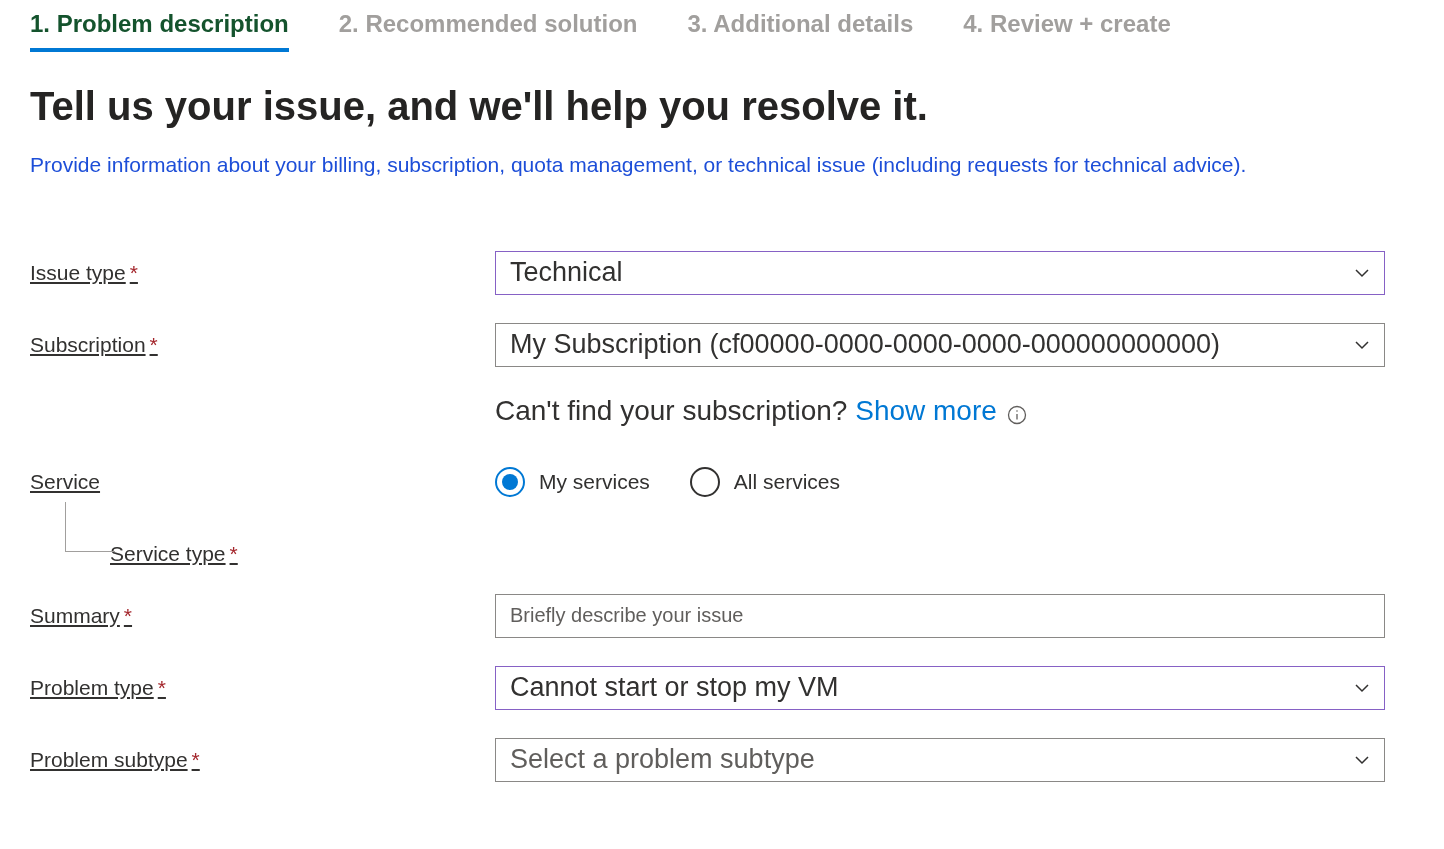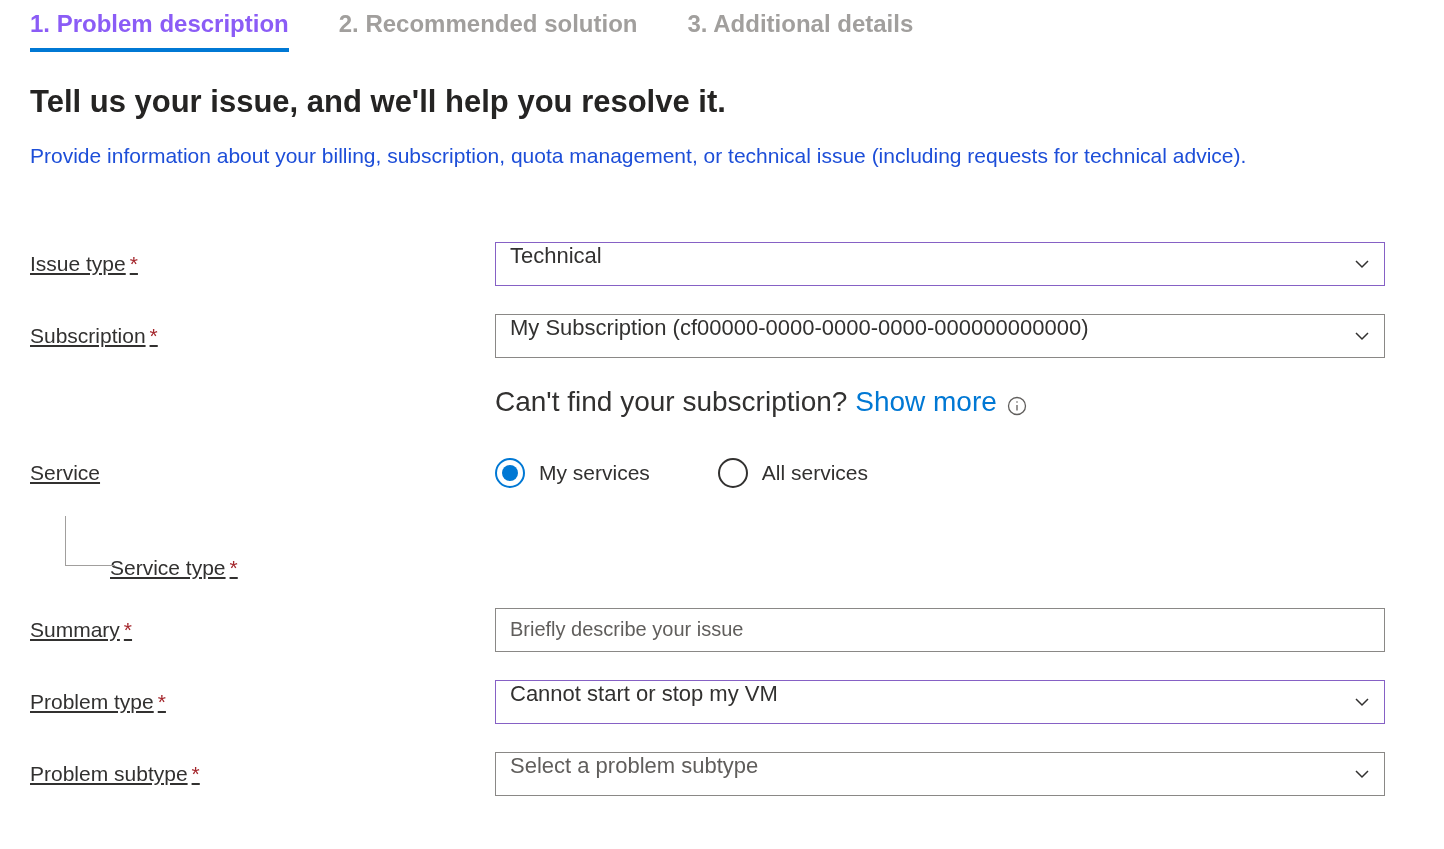--- a/index.html
+++ b/index.html
@@ -20,25 +20,25 @@
     }
     .tab {
       font-size: 24px;
       font-weight: 600;
       color: #a19f9d;
       padding-bottom: 10px;
       cursor: pointer;
       border-bottom: 4px solid transparent;
     }
     .tab.active {
-      color: #8b5cf6;
+      color: #14532d;
       border-bottom: 4px solid #0078d4;
     }
     .heading {
-      font-size: 31px;
+      font-size: 40px;
       font-weight: 700;
       color: #252423;
       margin-bottom: 20px;
     }
     .subheading {
       font-size: 21px;
       color: #1d4ed8;
       line-height: 1.5;
       margin-bottom: 70px;
       max-width: 1380px;
@@ -79,23 +79,23 @@
       flex: 1;
       max-width: 890px;
     }
     .dropdown {
       position: relative;
       width: 100%;
       height: 44px;
       border: 1px solid #8a8886;
       background: #ffffff;
       display: flex;
-      align-items: flex-start;
+      align-items: center;
       padding: 0 37px 0 14px;
-      font-size: 22px;
+      font-size: 27px;
       color: #323130;
       cursor: pointer;
     }
     .dropdown.highlighted {
       border: 1px solid #8661c5;
     }
     .dropdown.placeholder {
       color: #605e5c;
     }
     .chevron {
@@ -135,21 +135,21 @@
       align-items: center;
       margin-left: 6px;
       vertical-align: middle;
     }
     .info-icon svg {
       width: 20px;
       height: 20px;
     }
     .radio-group {
       display: flex;
-      gap: 68px;
+      gap: 40px;
       align-items: flex-end;
     }
     .radio-item {
       display: flex;
       align-items: center;
       gap: 14px;
       cursor: pointer;
     }
     .radio-circle {
       width: 30px;
@@ -175,20 +175,21 @@
       color: #323130;
     }
   </style>
 </head>
 <body>
 
 <div class="tabs">
   <div class="tab active">1. Problem description</div>
   <div class="tab">2. Recommended solution</div>
   <div class="tab">3. Additional details</div>
+  <div class="tab">4. Review + create</div>
 </div>
 
 <h1 class="heading">Tell us your issue, and we'll help you resolve it.</h1>
 <p class="subheading">Provide information about your billing, subscription, quota management, or technical issue (including requests for technical advice).</p>
 
 <div class="form-row">
   <div class="label-col">
     <span>Issue type</span><span class="required">*</span>
   </div>
   <div class="field-col">
@@ -226,21 +227,21 @@
     <span class="info-icon">
       <svg viewBox="0 0 20 20" fill="none" stroke="#605e5c" stroke-width="1.3">
         <circle cx="10" cy="10" r="8.5"></circle>
         <circle cx="10" cy="6" r="0.8" fill="#605e5c" stroke="none"></circle>
         <line x1="10" y1="9" x2="10" y2="14.5"></line>
       </svg>
     </span>
   </div>
 </div>
 
-<div class="form-row" style="margin-bottom:68px;">
+<div class="form-row" style="margin-bottom:45px;">
   <div class="label-col">
     <span>Service</span>
   </div>
   <div class="field-col">
     <div class="radio-group">
       <div class="radio-item">
         <div class="radio-circle selected">
           <div class="radio-dot"></div>
         </div>
         <span class="radio-label">My services</span>

